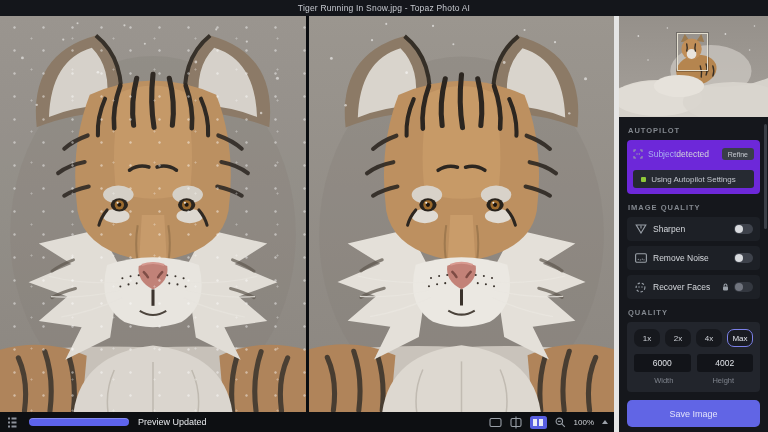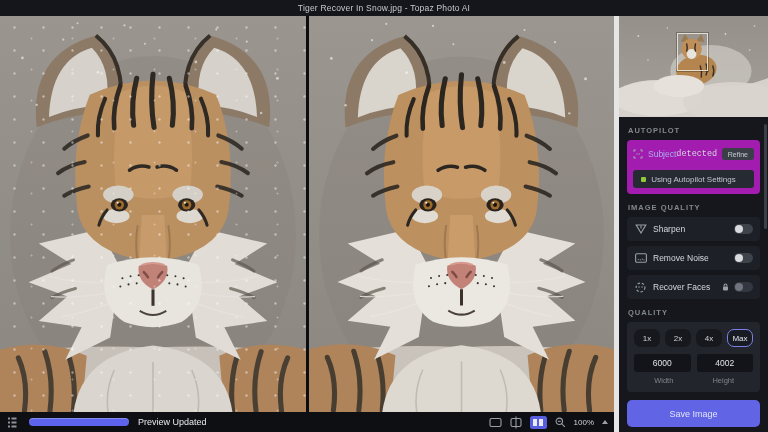--- a/index.html
+++ b/index.html
@@ -51,25 +51,25 @@
   .navigator svg { display:block; width:100%; height:100%; }
   .nav-select { position:absolute; left:58px; top:17px; width:31px; height:38px;
     border:1px solid rgba(232,227,212,.95); box-shadow:0 0 0 1px rgba(0,0,0,.25); }
   .scroll-thumb { position:absolute; right:1px; top:108px; width:3px; height:105px;
     background:#3b3f47; border-radius:2px; }
 
   .settings { padding:0 8px; }
   .sec-header { font-size:7.5px; font-weight:bold; letter-spacing:1px;
     color:#83888f; margin:9px 1px 5px; }
 
-  .card { background:#a21caf; border-radius:4px; }
+  .card { background:#6d28d9; border-radius:4px; }
   .ap-card { padding:6px 6px 6px; }
   .ap-row1 { display:flex; align-items:center; font-size:8.5px; height:16px; }
   .ap-row1 .lbl-subject { color:#a9aef0; margin-left:5px; }
-  .ap-row1 .lbl-detected { color:#d3d6dc; margin-left:0;font-family:Liberation Mono, monospace; }
+  .ap-row1 .lbl-detected { color:#d3d6dc; margin-left:0; }
   .refine-btn { margin-left:auto; background:#393e47; color:#c7cbd2;
     font-size:7px; padding:2.5px 6px; border-radius:3px; }
   .ap-row2 { display:flex; align-items:center; font-size:8.5px; color:#c9cdd4;
     margin-top:8px; height:12px; }
   .ap-row2 span { margin-left:6px; }
   .ap-settings-btn { position:relative; margin-top:8px; background:#262a32;
     border-radius:3px; height:18px; display:flex; align-items:center;
     justify-content:center; font-size:8px; color:#c2c6cd; }
   .green-dot { width:5px; height:5px; border-radius:1px; background:#8fc93a; }
   .ap-settings-btn .green-dot { position:absolute; left:8px; top:6.5px; }
@@ -275,21 +275,21 @@
           <circle cx="50" cy="12" r=".8"></circle>
           <circle cx="110" cy="18" r=".9"></circle>
         <circle cx="135" cy="34" r=".8"></circle>
           <circle cx="30" cy="44" r=".8"></circle>
           <circle cx="140" cy="10" r=".8"></circle>
       </g>
     </symbol>
   </defs>
 </svg>
 
-<div class="titlebar">Tiger Recover In Snow.jpg - Topaz Photo AI</div>
+<div class="titlebar">Tiger Running In Snow.jpg - Topaz Photo AI</div>
 
 <div class="canvas">
   <div class="pane left">
     <svg viewBox="0 0 300 390" preserveAspectRatio="xMidYMid slice">
         <use href="#tigerFace"></use>
       </svg>
     <div class="snow-overlay"></div>
   </div>
   <div class="pane right">
     <svg viewBox="0 0 300 390" preserveAspectRatio="xMidYMid slice">

